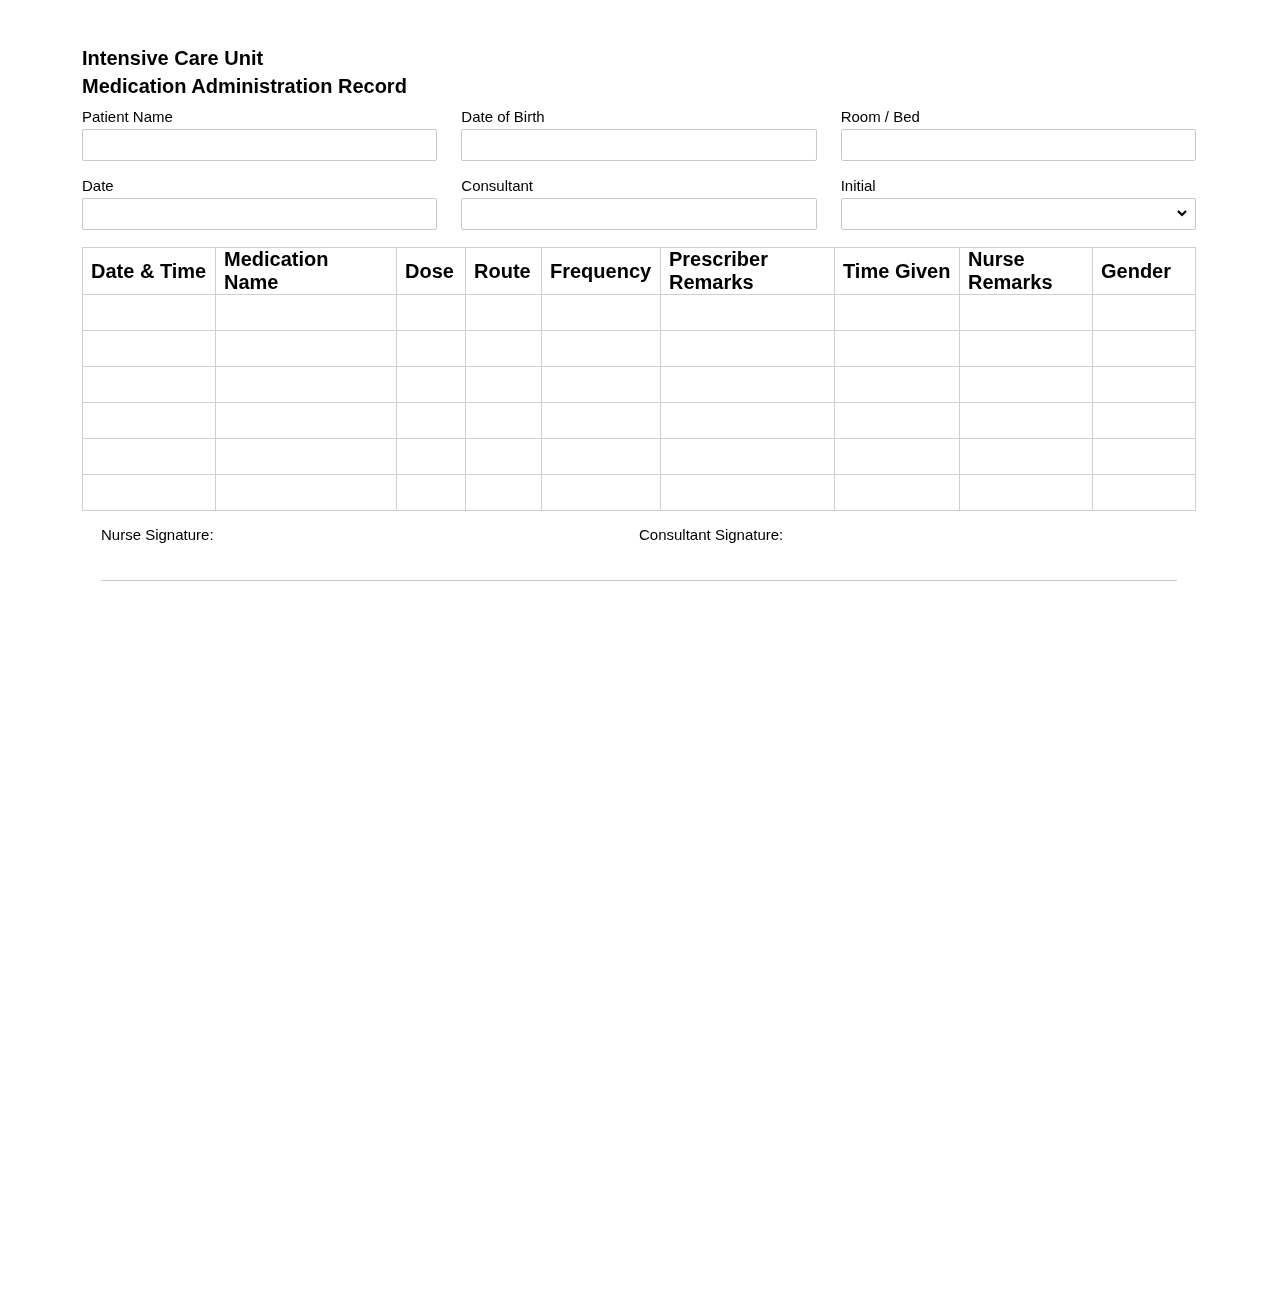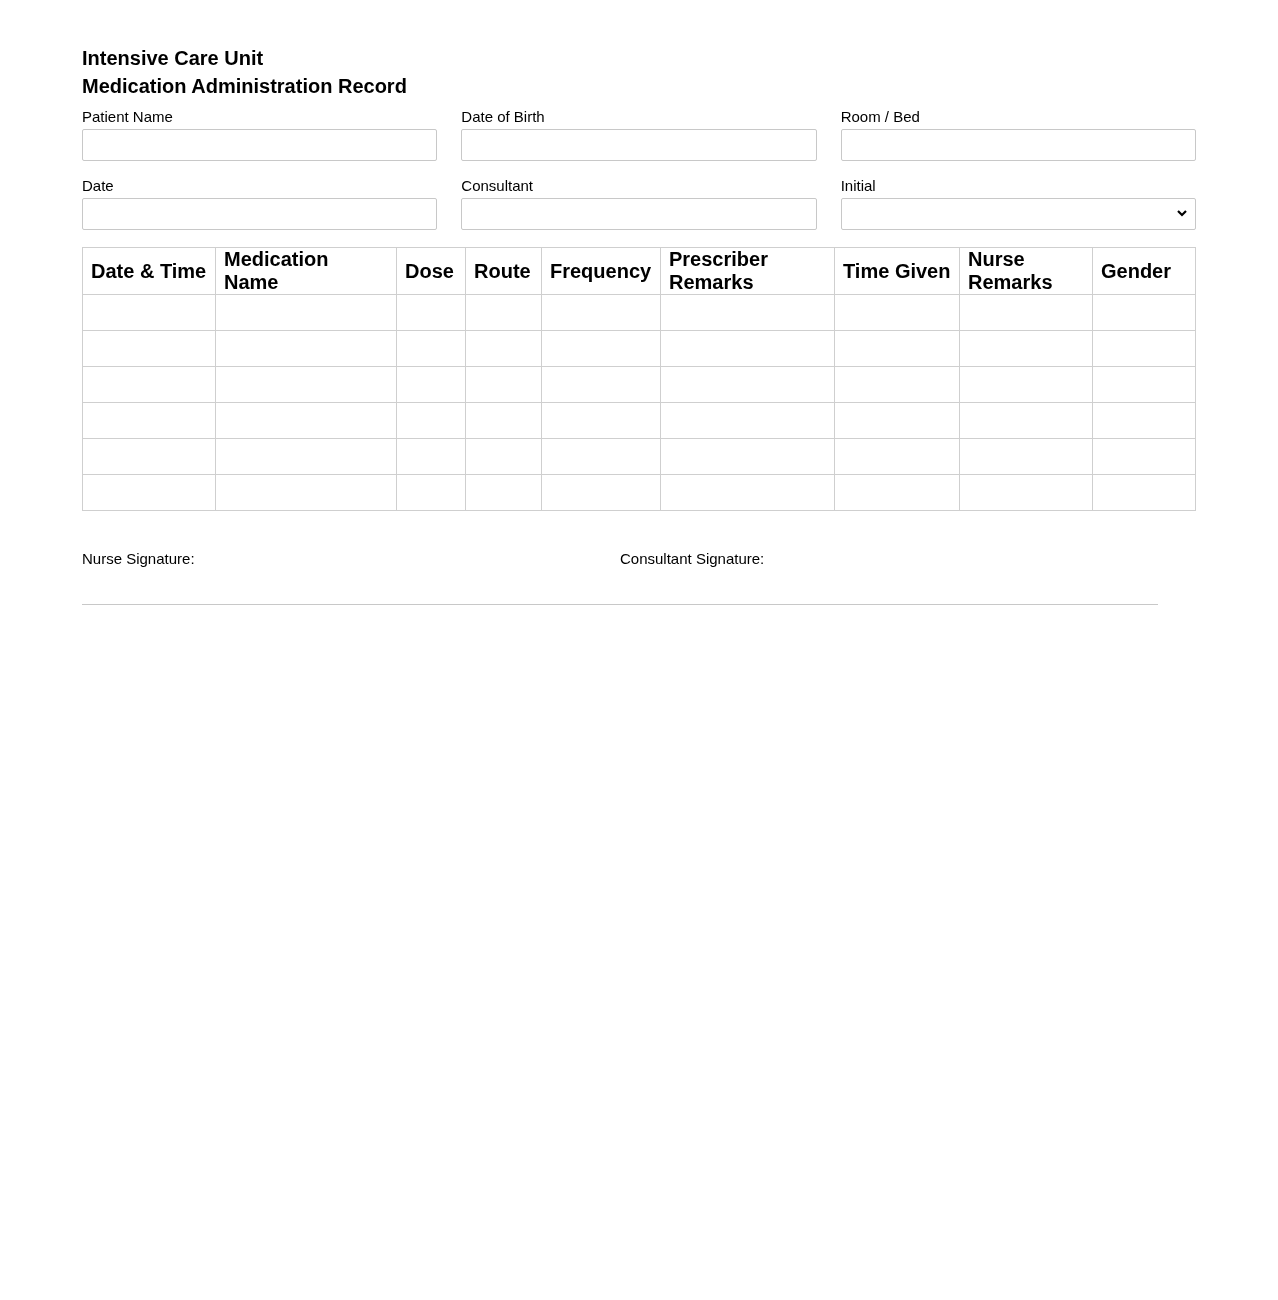--- a/index.html
+++ b/index.html
@@ -14,21 +14,21 @@
   .field input, .field .select {
     height: 32px; box-sizing: border-box; border: 1px solid #c8c8c8; border-radius: 2px;
     background: #fff; font-family: "Liberation Sans", sans-serif; font-size: 15px; padding: 0 6px;
   }
   .select { position: relative; }
   .select .chev { position: absolute; right: 6px; top: 7px; width: 14px; height: 14px; }
   table { margin-top: 17px; width: 1114px; border-collapse: collapse; table-layout: fixed; }
   th, td { border: 1px solid #cfcfcf; }
   th { height: 30px; text-align: left; font-size: 20px; font-weight: bold; padding: 0 8px; }
   td { height: 33px; }
-  .sigs { display: flex; justify-content: flex-start; margin-top: 39px; }
+  .sigs { display: flex; justify-content: center; margin-top: 15px; }
   .sig { width: 538px; }
   .sig .lbl { font-size: 15px; line-height: 18px; }
   .sig .line { margin-top: 36px; border-bottom: 1px solid #c8c8c8; height: 0; }
 </style>
 </head>
 <body>
 
 <div class="page">
   <h1>
     <div>Intensive Care Unit</div>

